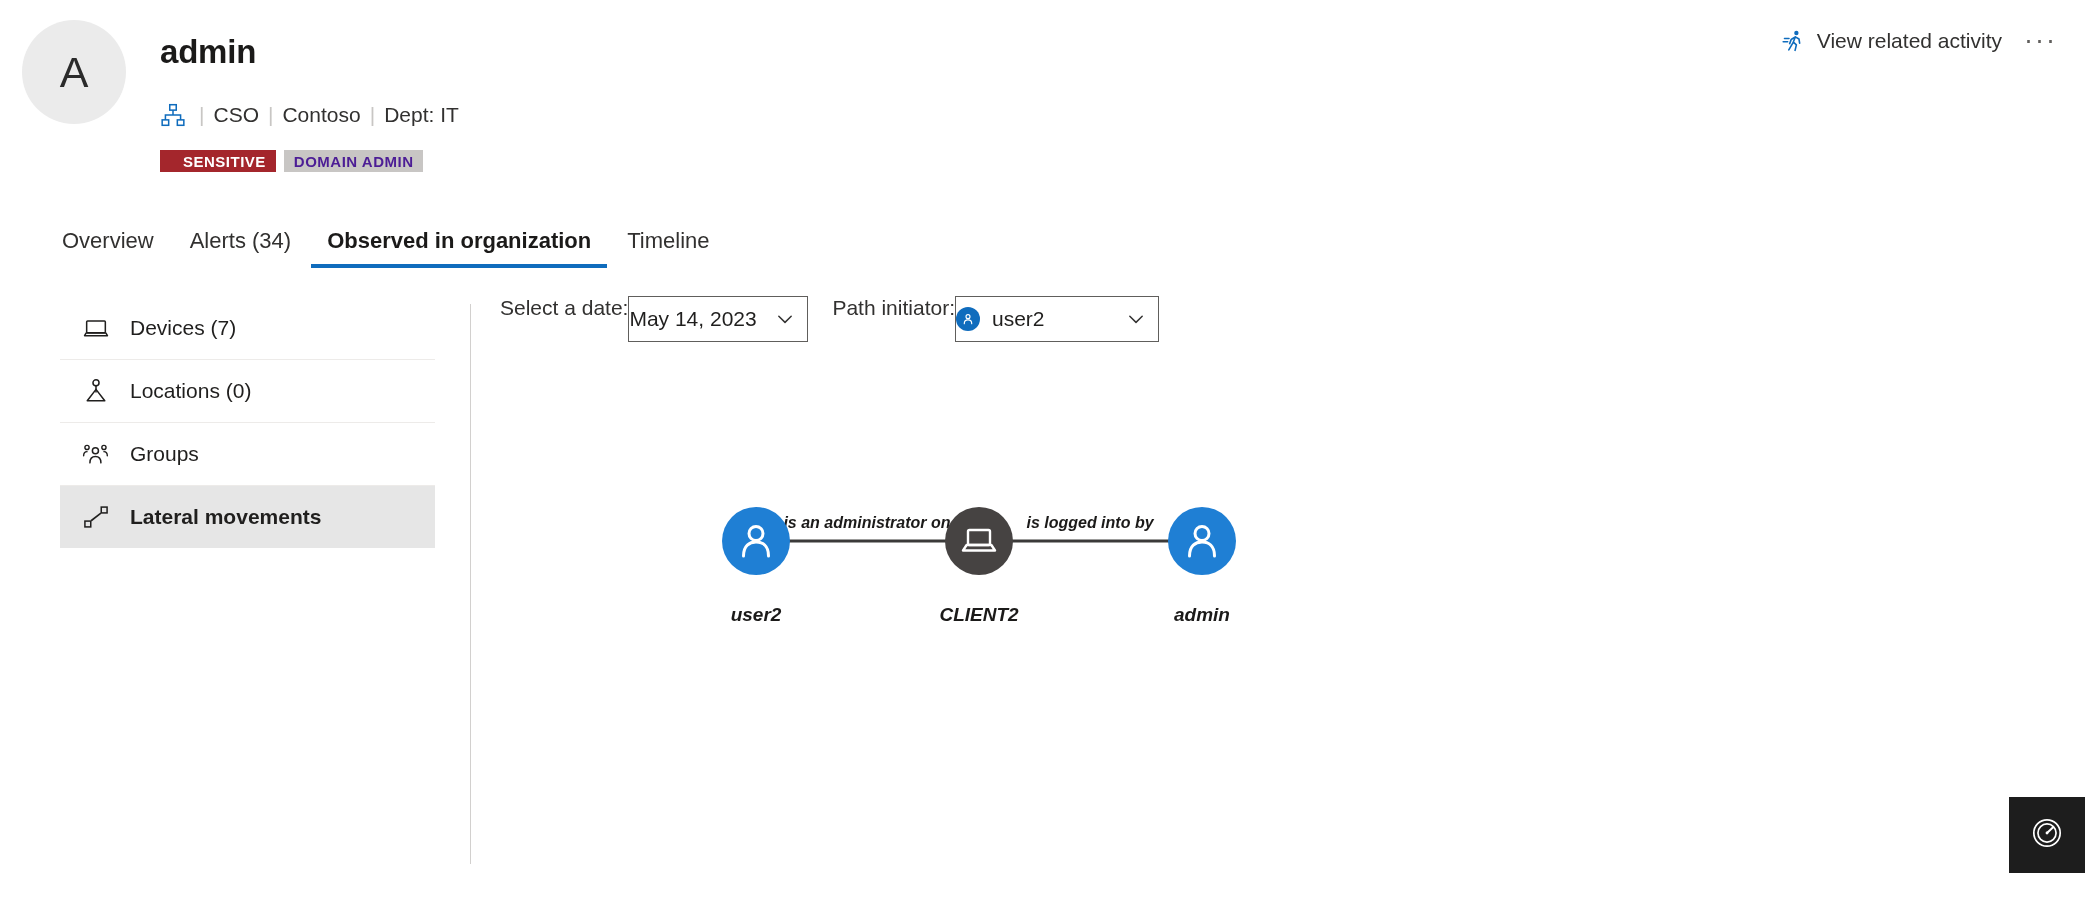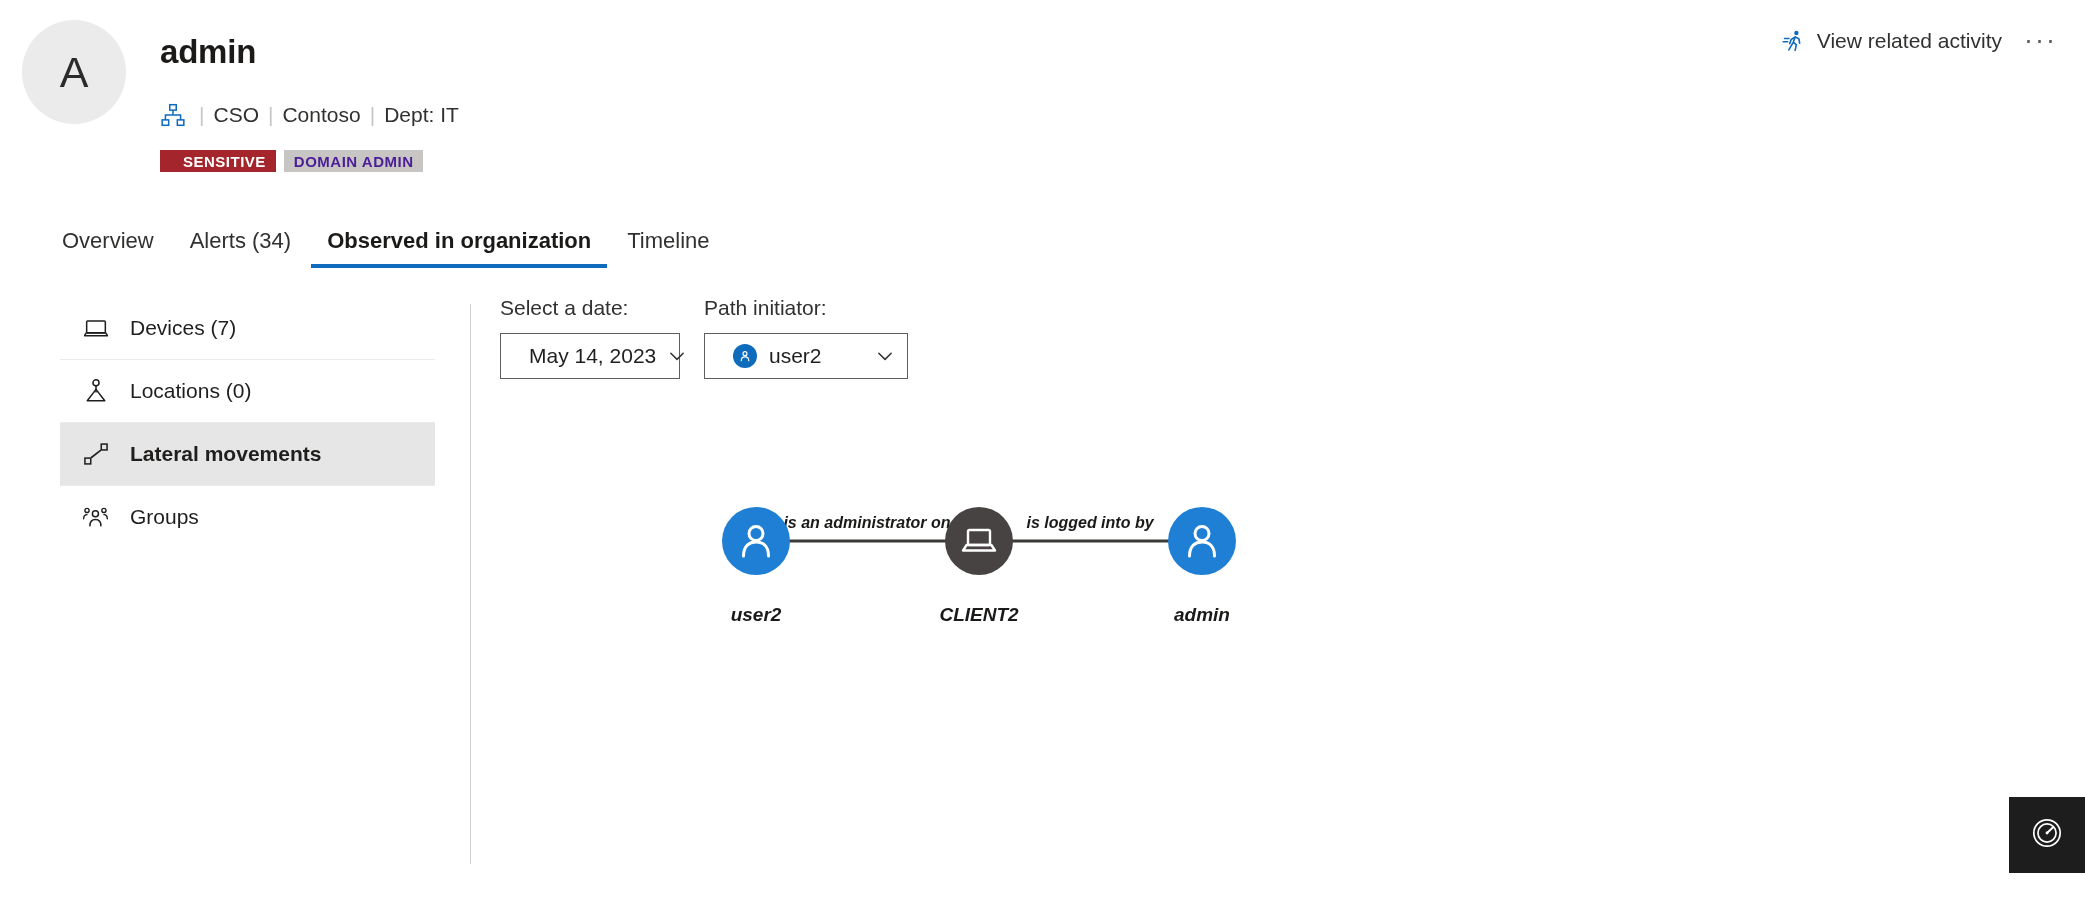--- a/index.html
+++ b/index.html
@@ -83,26 +83,26 @@
   .nav-item + .nav-item { border-top: 1px solid #edebe9; }
   .nav-item.selected { background: #e6e6e6; }
   .nav-icon { width: 28px; height: 28px; margin-right: 20px; flex: 0 0 28px; }
   .nav-label { font-size: 21px; color: #201f1e; }
   .nav-item.selected .nav-label { font-weight: 600; }
 
   .v-divider { position: absolute; left: 470px; top: 8px; width: 1px; height: 560px; background: #d2d0ce; }
 
   
   .filters { position: absolute; left: 500px; top: 0; display: flex; gap: 24px; }
-  .filter-group { display: flex; flex-direction: column; }
+  .filter-group { display: flex; }
   .filter-label { font-size: 21px; color: #323130; margin-bottom: 13px; }
   .dropdown {
     height: 46px; border: 1px solid #605e5c; background: #fff;
     display: flex; align-items: center; cursor: pointer;
-    padding: 0 13px 0 28px; gap: 12px;
+    padding: 0 13px 0 0; gap: 12px;
   }
   .dd-date { width: 180px; justify-content: space-between; }
   .dd-user { width: 204px; }
   .dd-text { font-size: 21px; color: #201f1e; white-space: nowrap; }
   .chev { width: 18px; height: 18px; flex: 0 0 18px; }
   .pill-avatar {
     width: 24px; height: 24px; border-radius: 50%; background: #0f6cbd;
     display: flex; align-items: center; justify-content: center; flex: 0 0 24px;
   }
 
@@ -192,43 +192,43 @@
         <span class="nav-icon">
           <svg width="28" height="28" viewBox="0 0 24 24">
             <circle cx="12" cy="5" r="2.6" fill="none" stroke="#201f1e" stroke-width="1.3"></circle>
             <path d="M12 7.8 V13.2" fill="none" stroke="#201f1e" stroke-width="1.3"></path>
             <path d="M4.5 20.4 L12 10.6 L19.5 20.4 Z" fill="none" stroke="#201f1e" stroke-width="1.3" stroke-linejoin="round"></path>
           </svg>
         </span>
         <span class="nav-label">Locations (0)</span>
       </div>
 
-      <div class="nav-item selected">
-        <span class="nav-icon">
-          <svg width="28" height="28" viewBox="0 0 24 24">
-            <rect x="2.5" y="15.5" width="5" height="5" fill="none" stroke="#201f1e" stroke-width="1.3"></rect>
-            <rect x="16.5" y="3.5" width="5" height="5" fill="none" stroke="#201f1e" stroke-width="1.3"></rect>
-            <path d="M7.8 15.2 L16.2 8.6" fill="none" stroke="#201f1e" stroke-width="1.4"></path>
-          </svg>
-        </span>
-        <span class="nav-label">Lateral movements</span>
-      </div>
-
       <div class="nav-item">
         <span class="nav-icon">
           <svg width="28" height="28" viewBox="0 0 24 24">
             <circle cx="11.5" cy="9.2" r="2.6" fill="none" stroke="#201f1e" stroke-width="1.3"></circle>
             <path d="M6.8 19.6 C6.8 15.8 9 14.2 11.5 14.2 C14 14.2 16.2 15.8 16.2 19.6" fill="none" stroke="#201f1e" stroke-width="1.3" stroke-linecap="round"></path>
             <circle cx="4.3" cy="6.4" r="1.8" fill="none" stroke="#201f1e" stroke-width="1.2"></circle>
             <path d="M1.4 13.6 C1.4 11 2.7 10 4.3 10" fill="none" stroke="#201f1e" stroke-width="1.2" stroke-linecap="round"></path>
             <circle cx="18.8" cy="6.4" r="1.8" fill="none" stroke="#201f1e" stroke-width="1.2"></circle>
             <path d="M21.7 13.6 C21.7 11 20.4 10 18.8 10" fill="none" stroke="#201f1e" stroke-width="1.2" stroke-linecap="round"></path>
           </svg>
         </span>
         <span class="nav-label">Groups</span>
+      </div>
+
+      <div class="nav-item selected">
+        <span class="nav-icon">
+          <svg width="28" height="28" viewBox="0 0 24 24">
+            <rect x="2.5" y="15.5" width="5" height="5" fill="none" stroke="#201f1e" stroke-width="1.3"></rect>
+            <rect x="16.5" y="3.5" width="5" height="5" fill="none" stroke="#201f1e" stroke-width="1.3"></rect>
+            <path d="M7.8 15.2 L16.2 8.6" fill="none" stroke="#201f1e" stroke-width="1.4"></path>
+          </svg>
+        </span>
+        <span class="nav-label">Lateral movements</span>
       </div>
     </div>
 
     <div class="v-divider"></div>
 
     <div class="filters">
       <div class="filter-group">
         <span class="filter-label">Select a date:</span>
         <div class="dropdown dd-date">
           <span class="dd-text">May 14, 2023</span>

